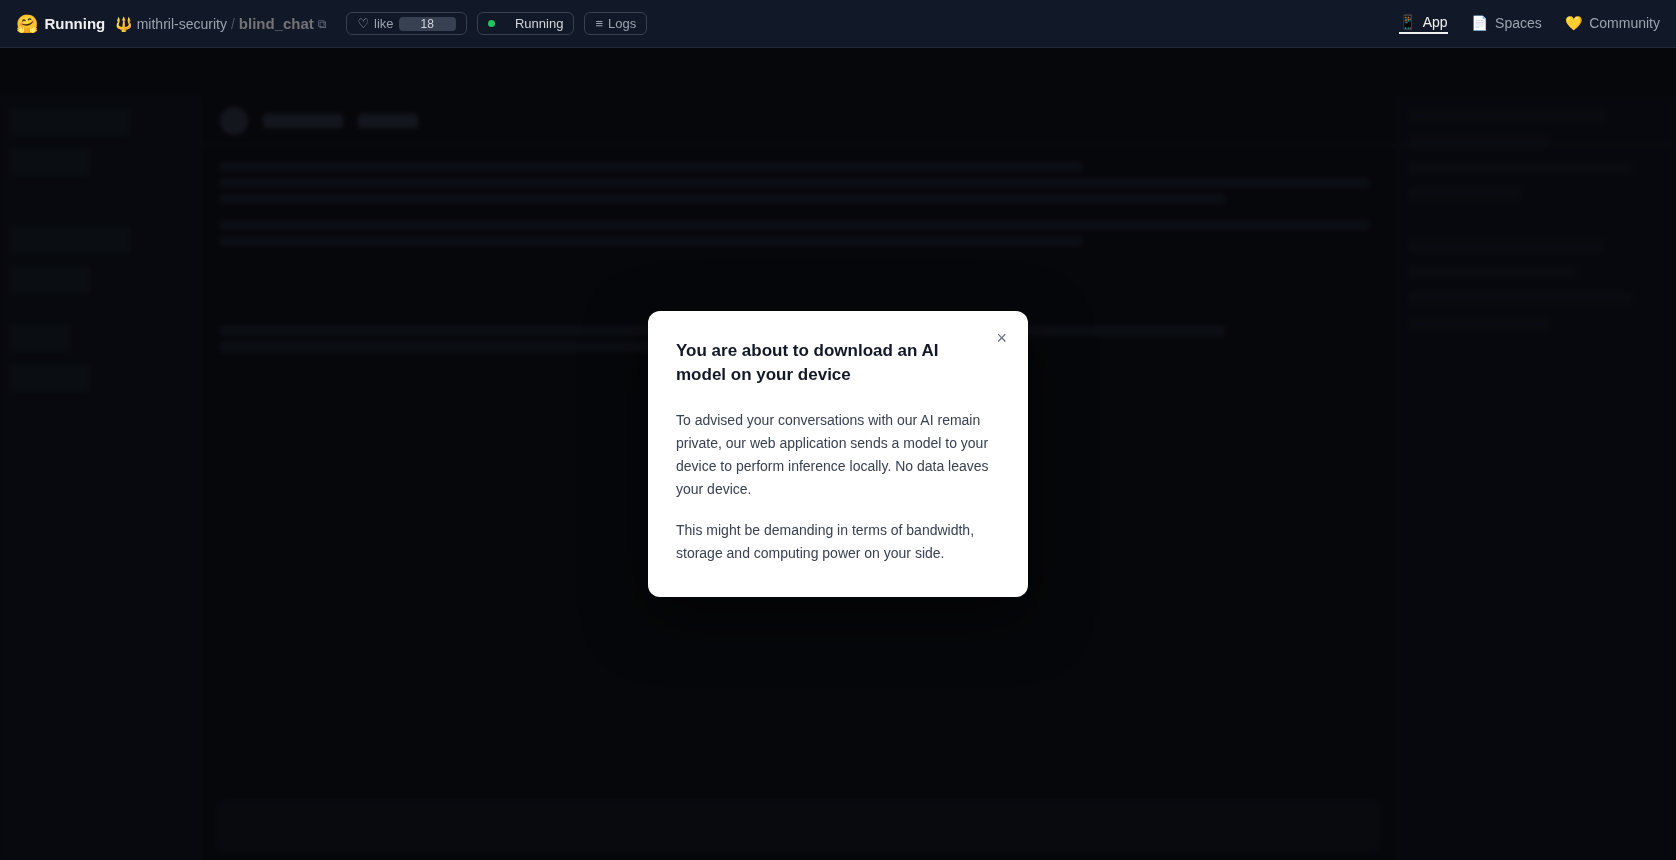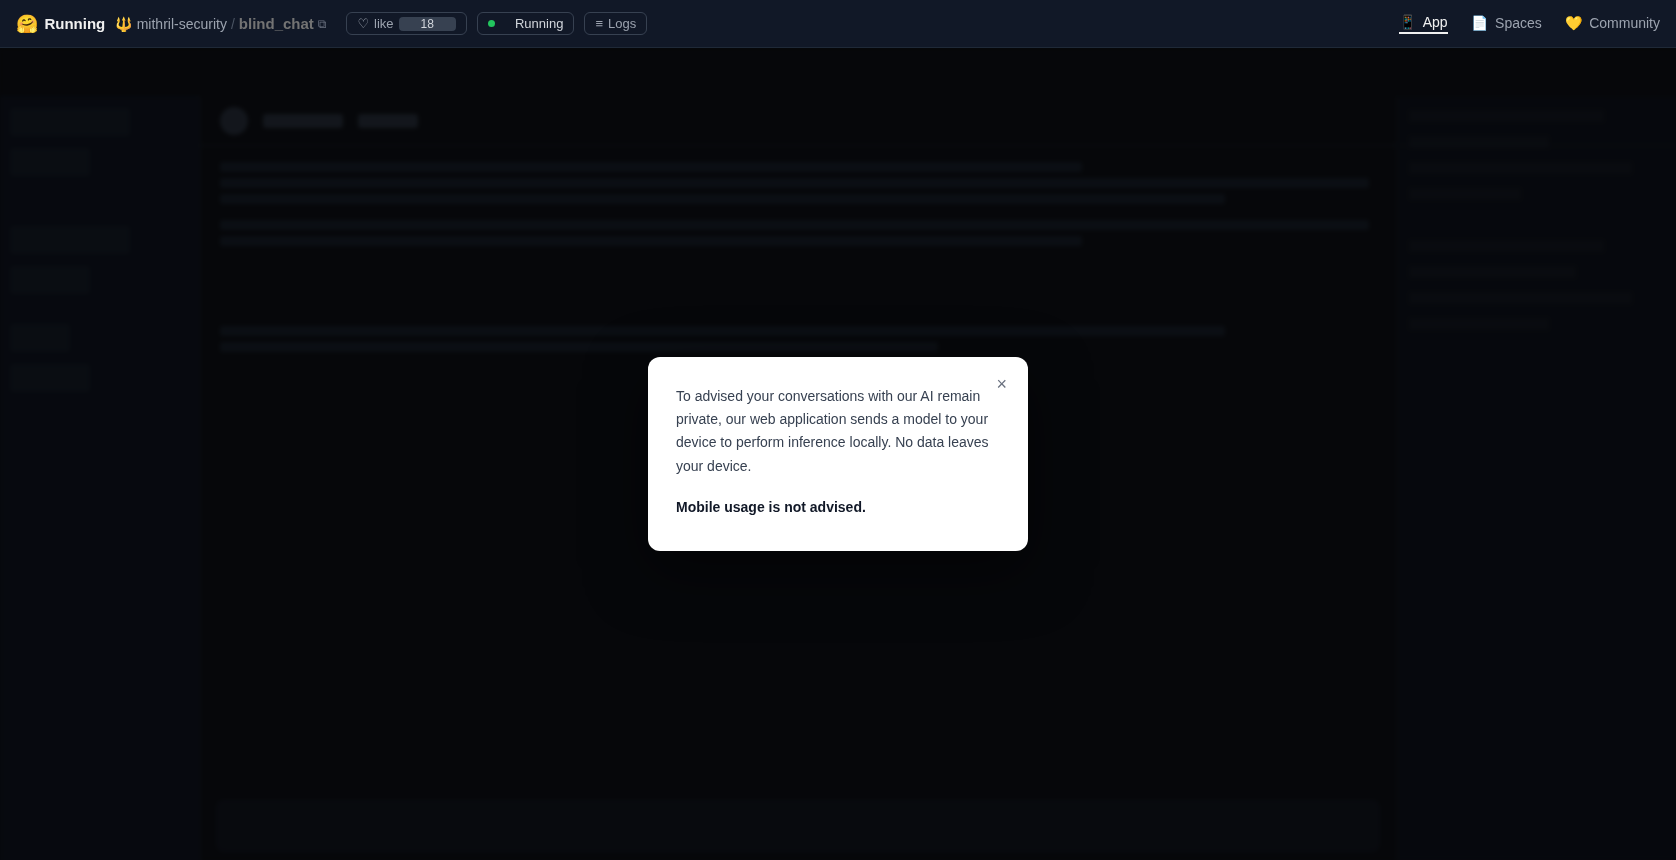--- a/index.html
+++ b/index.html
@@ -399,20 +399,19 @@
     <div class="bg-right-item w80"></div>
     <div class="bg-right-item w50"></div>
   </div>
 
   <div class="bg-input-bar"></div>
 </div>
 
 <div class="modal-overlay">
   <div class="modal">
     <button class="modal-close">×</button>
+    <h2 class="modal-title">You are about to download an AI model on your device</h2>
     <div class="modal-body">
       <p>To advised your conversations with our AI remain private, our web application sends a model to your device to perform inference locally. No data leaves your device.</p>
-      <p>
-        <span class="bold-text">Mobile usage is not advised.</span>
-      </p>
+      <p>This might be demanding in terms of bandwidth, storage and computing power on your side.</p>
     </div>
   </div>
 </div>
 
 </body></html>

